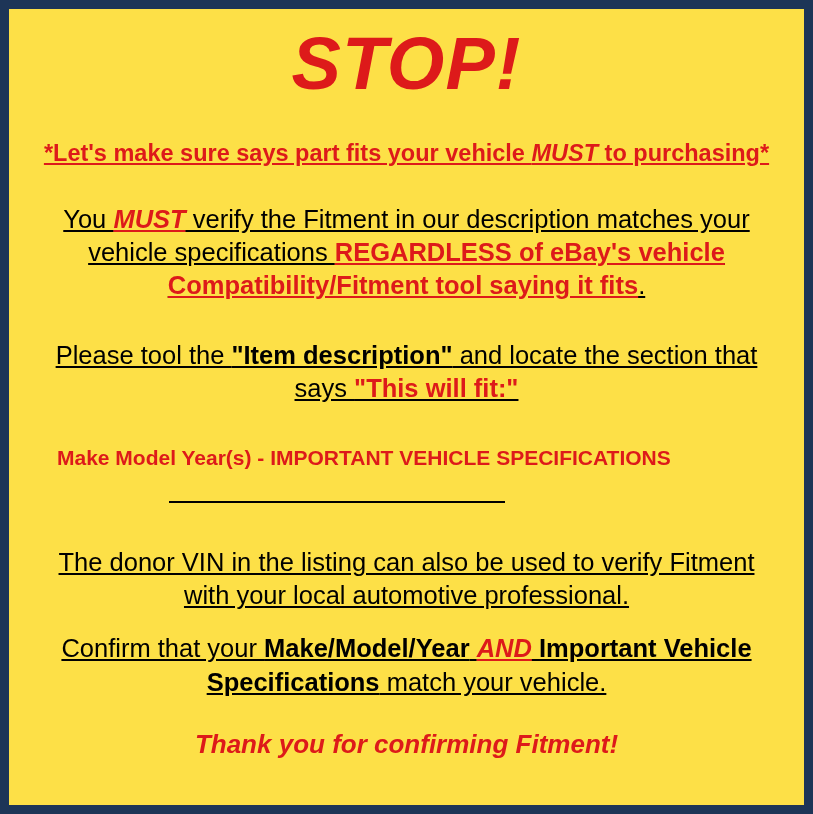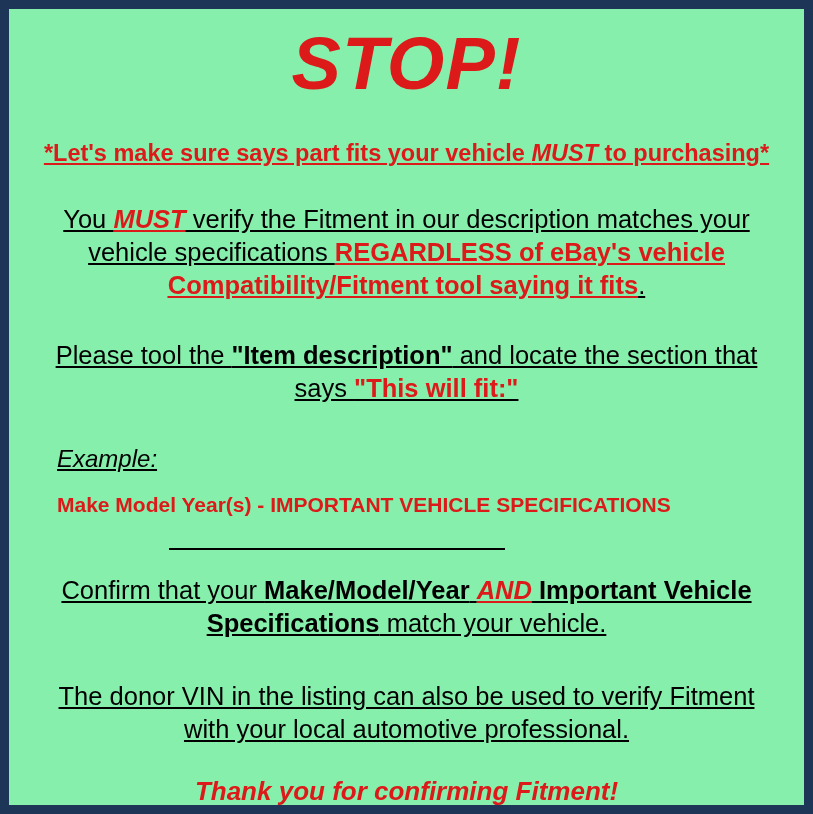--- a/index.html
+++ b/index.html
@@ -9,21 +9,21 @@
     background: #ffffff;
   }
   body {
     font-family: "Liberation Sans", sans-serif;
   }
   #notice-card {
     position: relative;
     width: 813px;
     height: 814px;
     box-sizing: border-box;
-    background: #86efac;
+    background: #fde047;
     border: 9px solid #1d3557;
     overflow: hidden;
   }
   #notice-inner {
     box-sizing: border-box;
     width: 100%;
     height: 100%;
     padding: 6px 14px 0 14px;
     text-align: center;
   }
@@ -138,30 +138,29 @@
 
     <p class="para" id="para-verify">
       <span>You </span><span class="red b i u">MUST</span><span> verify the Fitment in our description matches your vehicle specifications </span><span class="red b u">REGARDLESS of eBay's vehicle Compatibility/Fitment tool saying it fits</span><span>.</span>
     </p>
 
     <p class="para" id="para-view">
       <span>Please tool the </span><span class="b">"Item description"</span><span> and locate the section that says </span><span class="red b">"This will fit:"</span>
     </p>
 
     <div id="example-block">
-      <div id="example-label">Example:</div>
       <div id="example-spec">Make Model Year(s) - IMPORTANT VEHICLE SPECIFICATIONS</div>
     </div>
 
     <div id="divider-wrap">
       <span id="divider"></span>
     </div>
 
+    <p class="para" id="para-vin">The donor VIN in the listing can also be used to verify Fitment with your local automotive professional.</p>
+
     <p class="para" id="para-confirm">
       <span>Confirm that your </span><span class="b">Make/Model/Year</span><span> </span><span class="red b i u">AND</span><span> </span><span class="b">Important Vehicle Specifications</span><span> match your vehicle.</span>
     </p>
-
-    <p class="para" id="para-vin">The donor VIN in the listing can also be used to verify Fitment with your local automotive professional.</p>
 
     <div id="thanks">Thank you for confirming Fitment!</div>
 
   </div>
 </div>
 
 </body></html>

